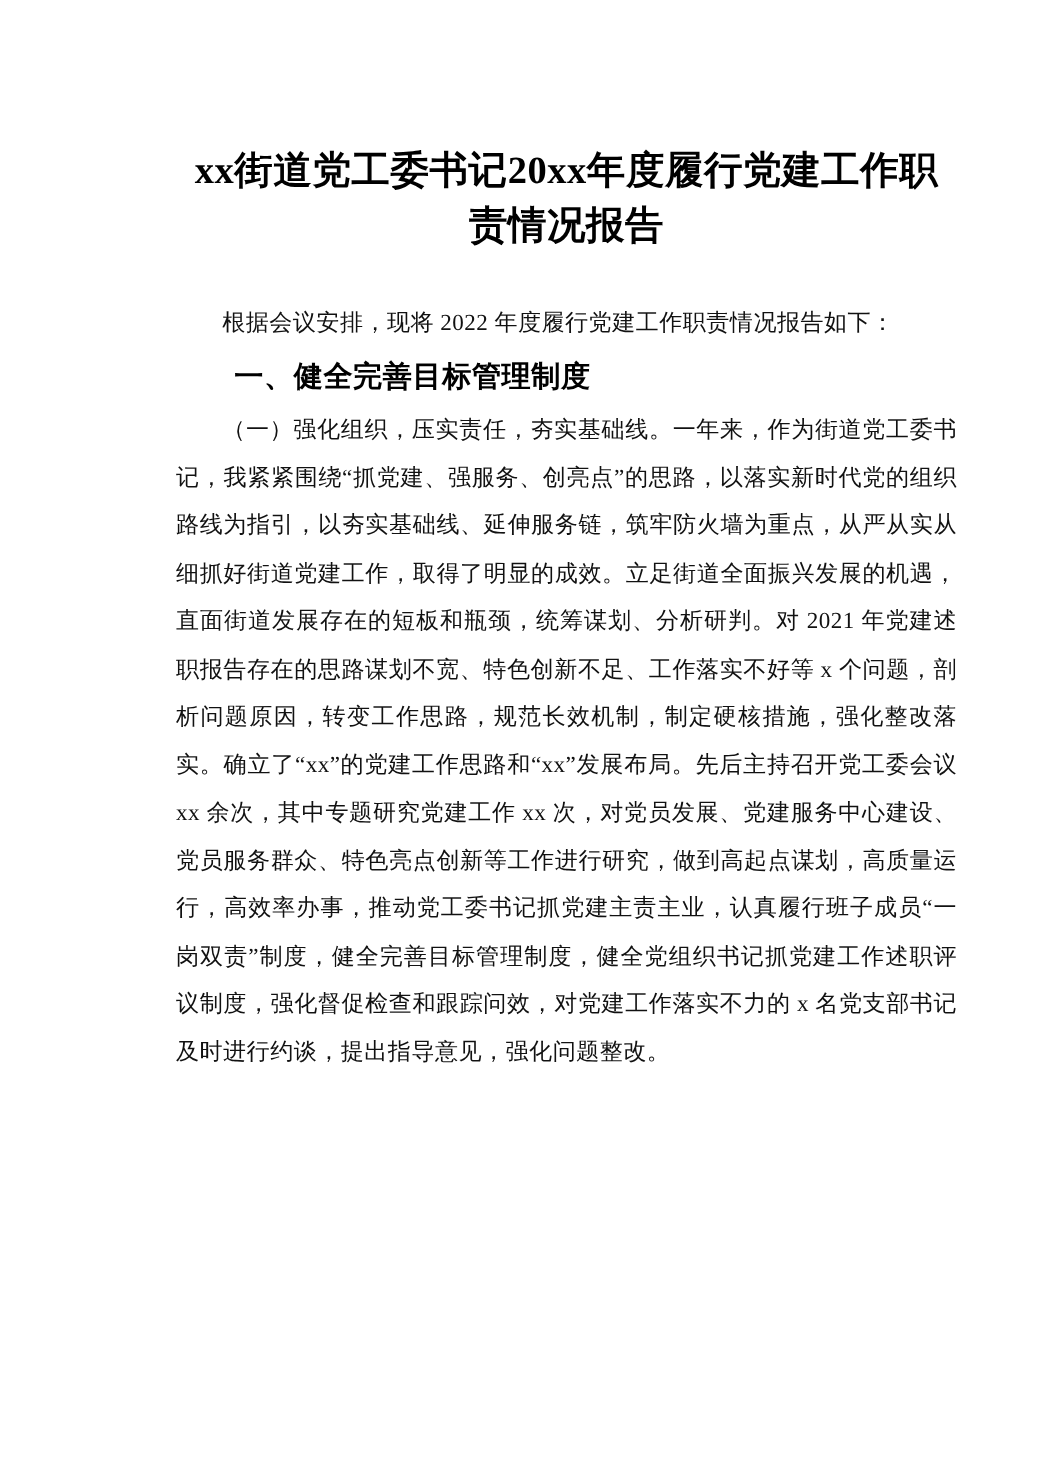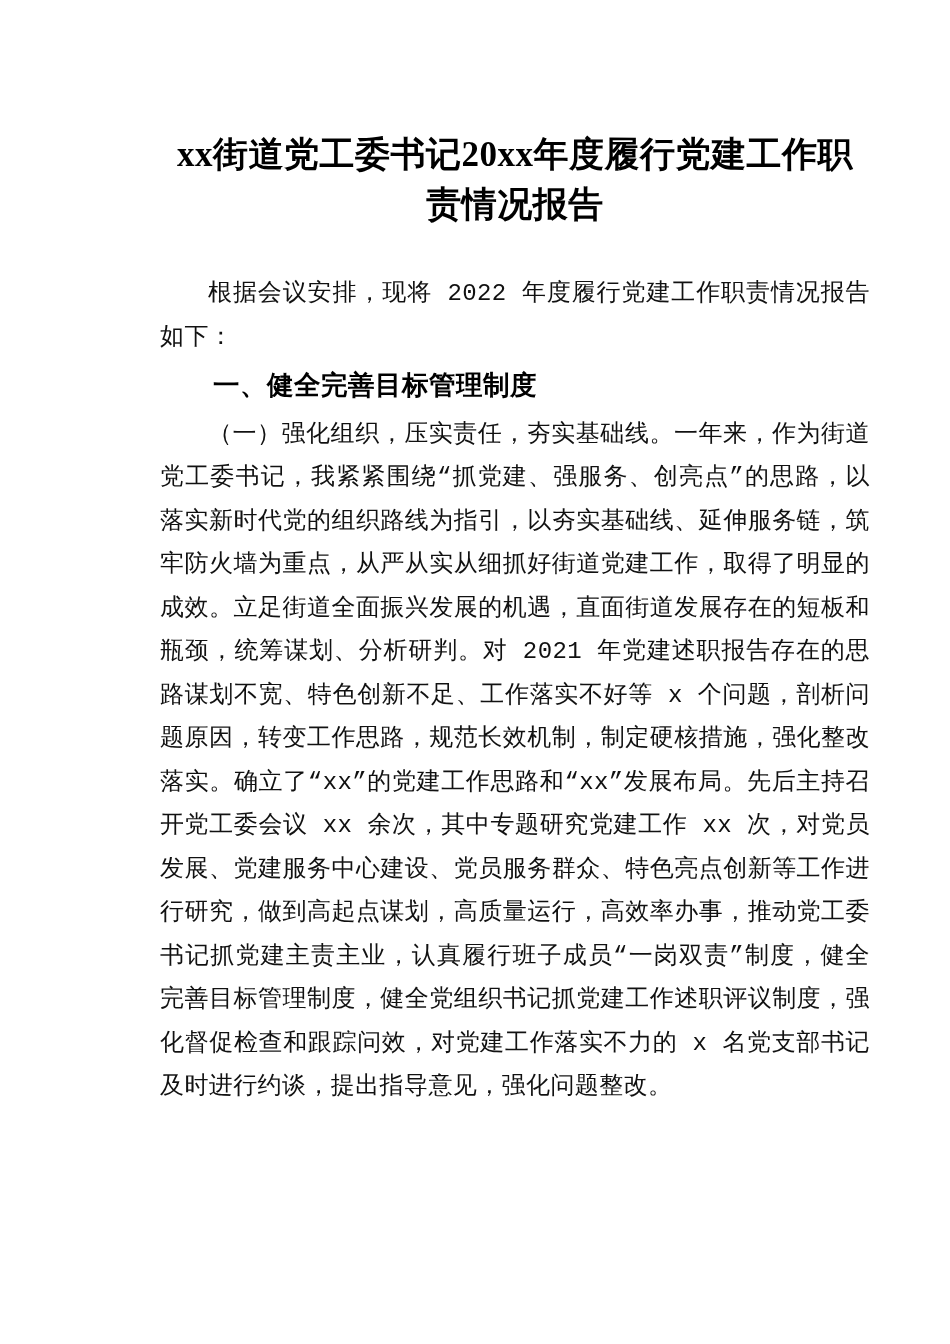--- a/index.html
+++ b/index.html
@@ -46,22 +46,22 @@
     padding-top: 130px;
   }
 
   
   .title-gap { height: 42px; }
 
   
   .para {
     margin: 0;
     padding: 0;
-    font-family: Liberation Mono, monospace;
-    font-size: 24px;
+    font-family: Liberation Serif, serif;
+    font-size: 21px;
     line-height: 43.5px;
     text-align: justify;
     text-justify: inter-ideograph;
     text-indent: 2em;
     color: #111111;
     letter-spacing: 0.4px;
   }
 
   
   .heading-1 {

